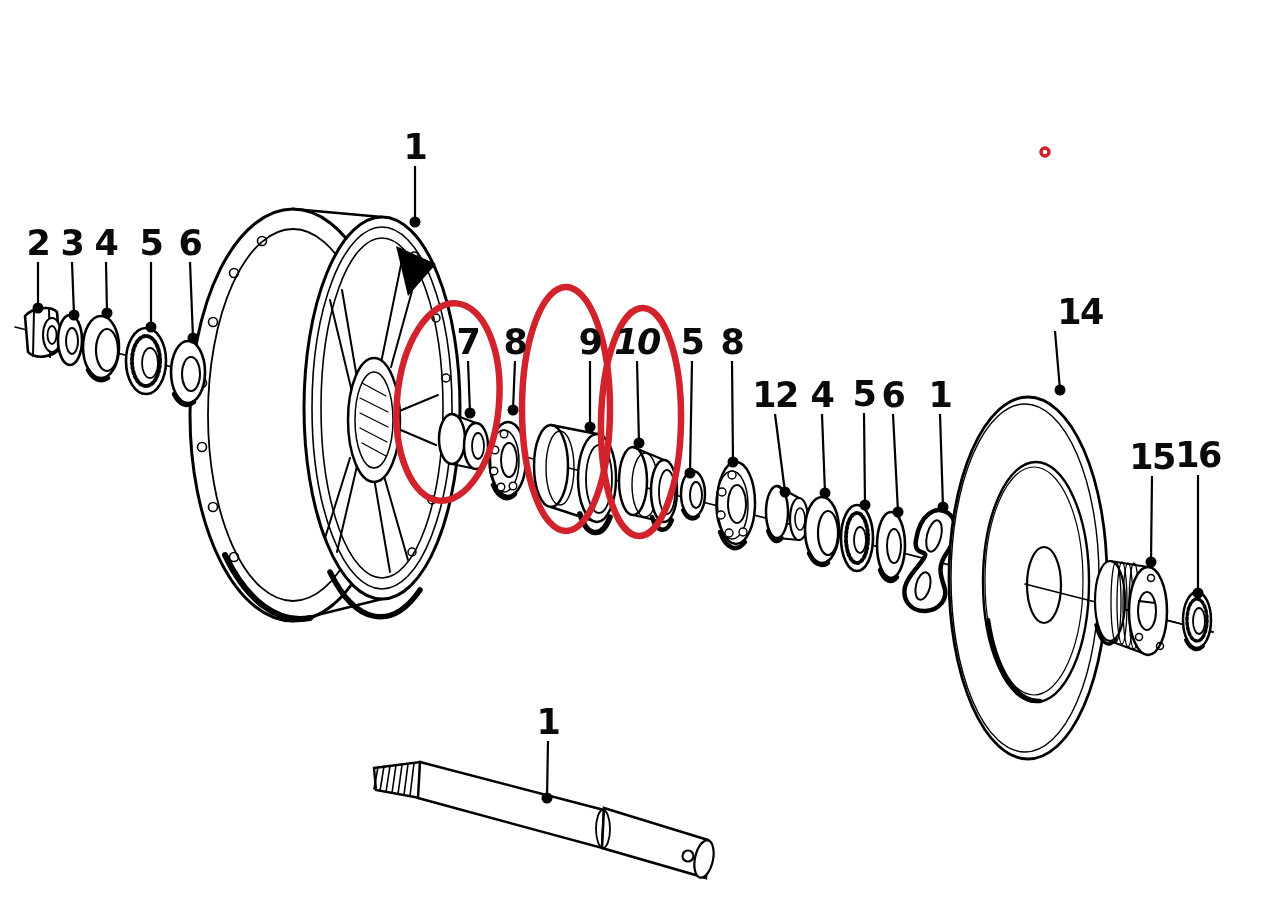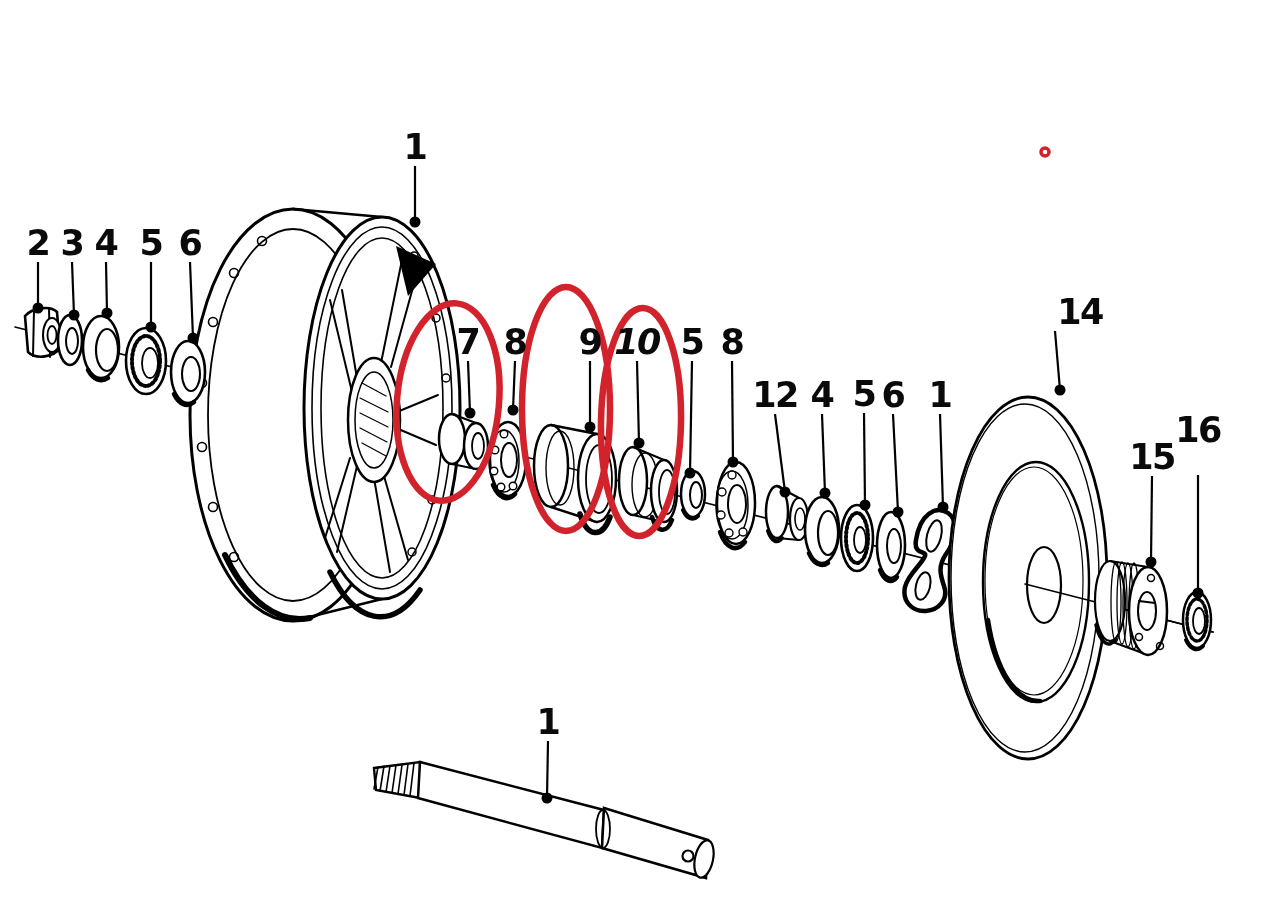--- a/index.html
+++ b/index.html
@@ -308,16 +308,16 @@
       <div class="part-label" style="left: 637px; top: 342px; font-style: italic;">10</div>
       <div class="part-label" style="left: 692px; top: 342px;">5</div>
       <div class="part-label" style="left: 732px; top: 342px;">8</div>
       <div class="part-label" style="left: 775px; top: 395px;">12</div>
       <div class="part-label" style="left: 822px; top: 395px;">4</div>
       <div class="part-label" style="left: 864px; top: 394px;">5</div>
       <div class="part-label" style="left: 893px; top: 395px;">6</div>
       <div class="part-label" style="left: 940px; top: 395px;">1</div>
       <div class="part-label" style="left: 1055px; top: 312px; margin-left: 25px;">14</div>
       <div class="part-label" style="left: 1152px; top: 457px;">15</div>
-      <div class="part-label" style="left: 1198px; top: 430px;">16</div>
+      <div class="part-label" style="left: 1198px; top: 455px;">16</div>
       <div class="part-label" style="left: 548px; top: 722px;">1</div>
     </div>
 </div>
 
 </body></html>

